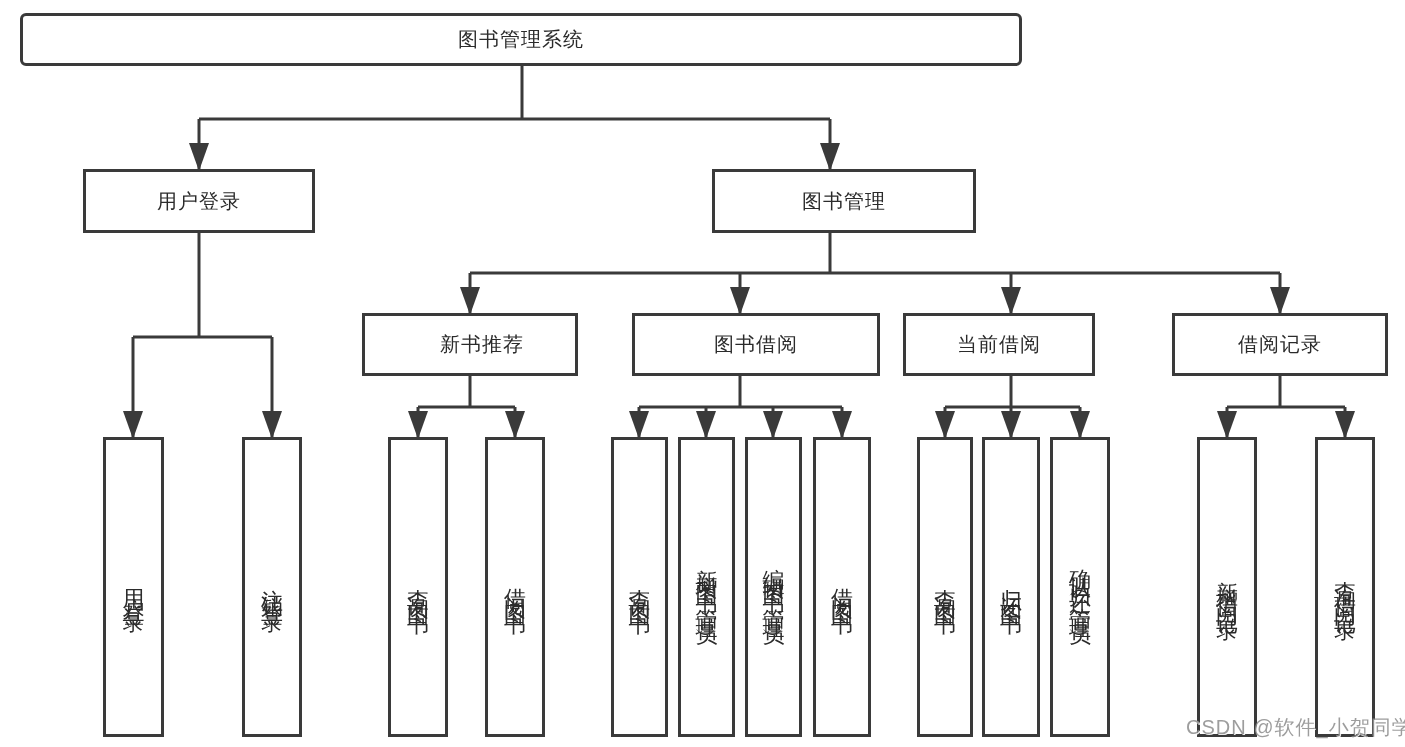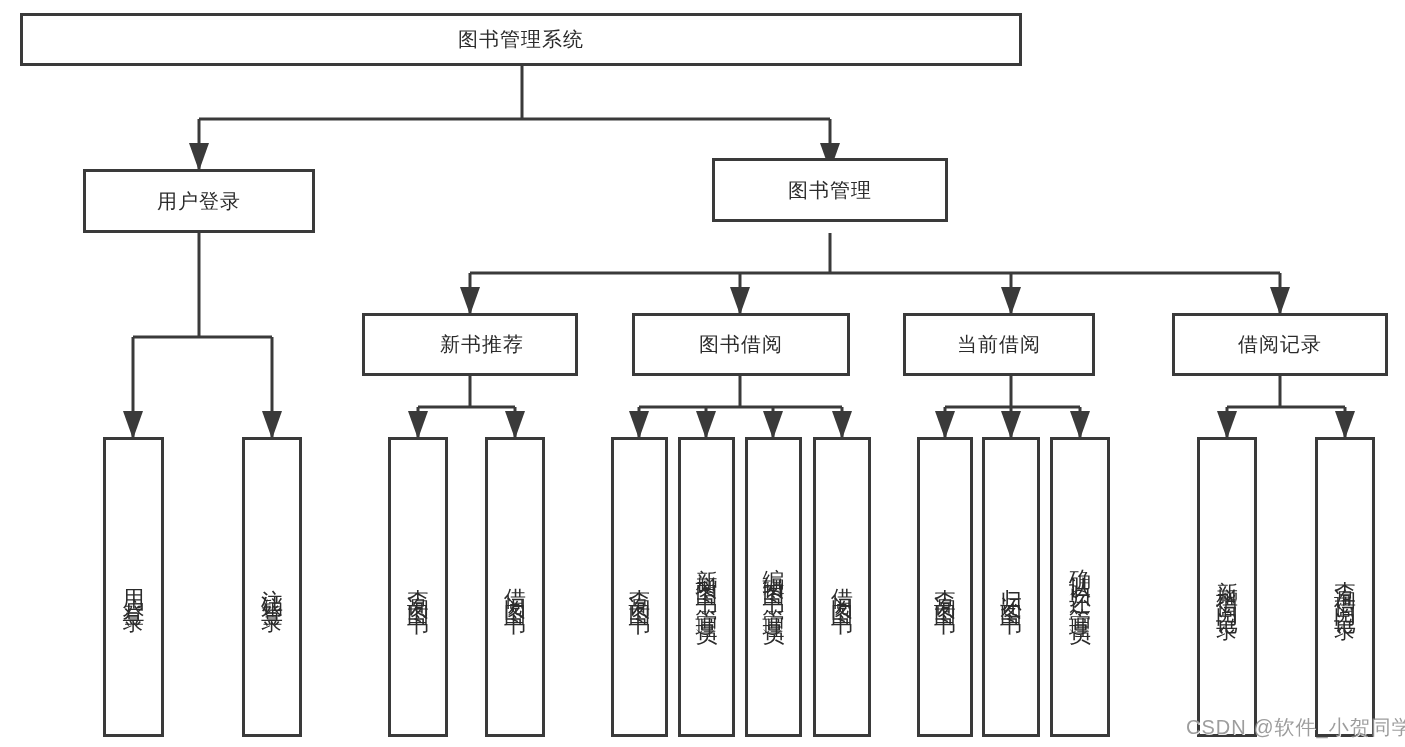--- a/index.html
+++ b/index.html
@@ -91,35 +91,35 @@
       <line x1="773" y1="407" x2="773" y2="437" marker-end="url(#arw)"></line>
       <line x1="842" y1="407" x2="842" y2="437" marker-end="url(#arw)"></line>
       <line x1="945" y1="407" x2="945" y2="437" marker-end="url(#arw)"></line>
       <line x1="1011" y1="407" x2="1011" y2="437" marker-end="url(#arw)"></line>
       <line x1="1080" y1="407" x2="1080" y2="437" marker-end="url(#arw)"></line>
       <line x1="1227" y1="407" x2="1227" y2="437" marker-end="url(#arw)"></line>
       <line x1="1345" y1="407" x2="1345" y2="437" marker-end="url(#arw)"></line>
     </g>
   </svg>
 
-  <div class="box h" style="left:20px; top:13px; width:1002px; height:53px;">
+  <div class="box h" style="left:20px; top:13px; width:1002px; height:53px;border-radius:6px;">
     <span>图书管理系统</span>
   </div>
 
   <div class="box h" style="left:83px; top:169px; width:232px; height:64px;">
     <span>用户登录</span>
   </div>
-  <div class="box h" style="left:712px; top:158px; width:236px; height:64px;">
+  <div class="box h" style="left:712px; top:169px; width:264px; height:64px;">
     <span>图书管理</span>
   </div>
 
   <div class="box h" style="left:362px; top:313px; width:216px; height:63px;padding-left:24px;">
     <span>新书推荐</span>
   </div>
-  <div class="box h" style="left:632px; top:313px; width:218px; height:63px;">
+  <div class="box h" style="left:632px; top:313px; width:248px; height:63px;">
     <span>图书借阅</span>
   </div>
   <div class="box h" style="left:903px; top:313px; width:192px; height:63px;">
     <span>当前借阅</span>
   </div>
   <div class="box h" style="left:1172px; top:313px; width:216px; height:63px;">
     <span>借阅记录</span>
   </div>
 
   <div class="box v" style="left:103px; top:437px; width:61px; height:300px;">

